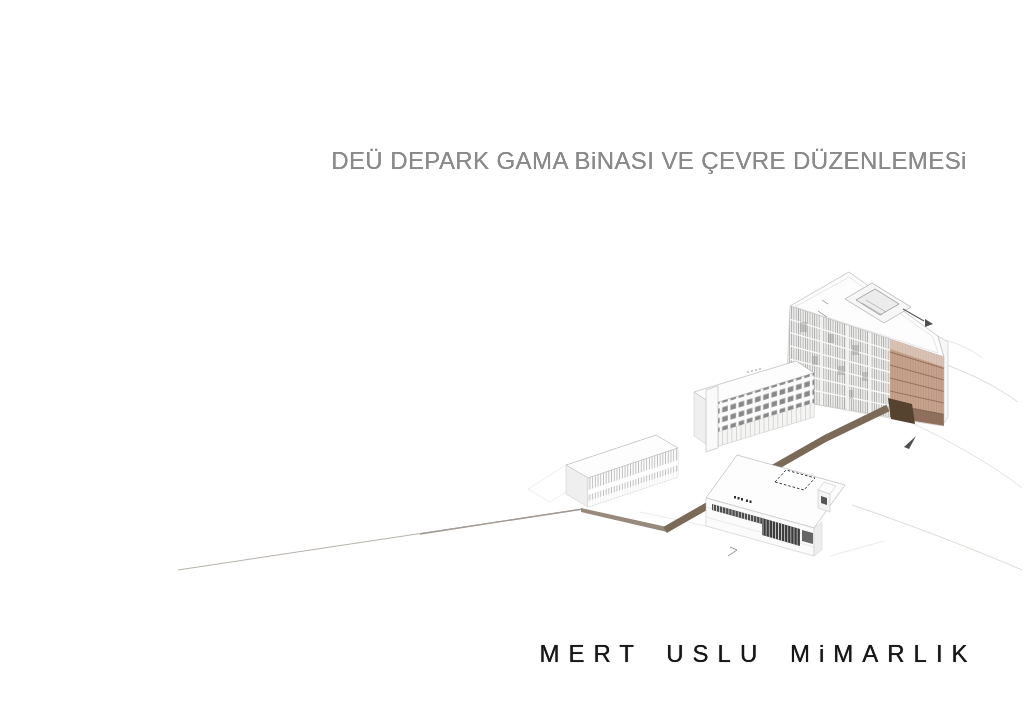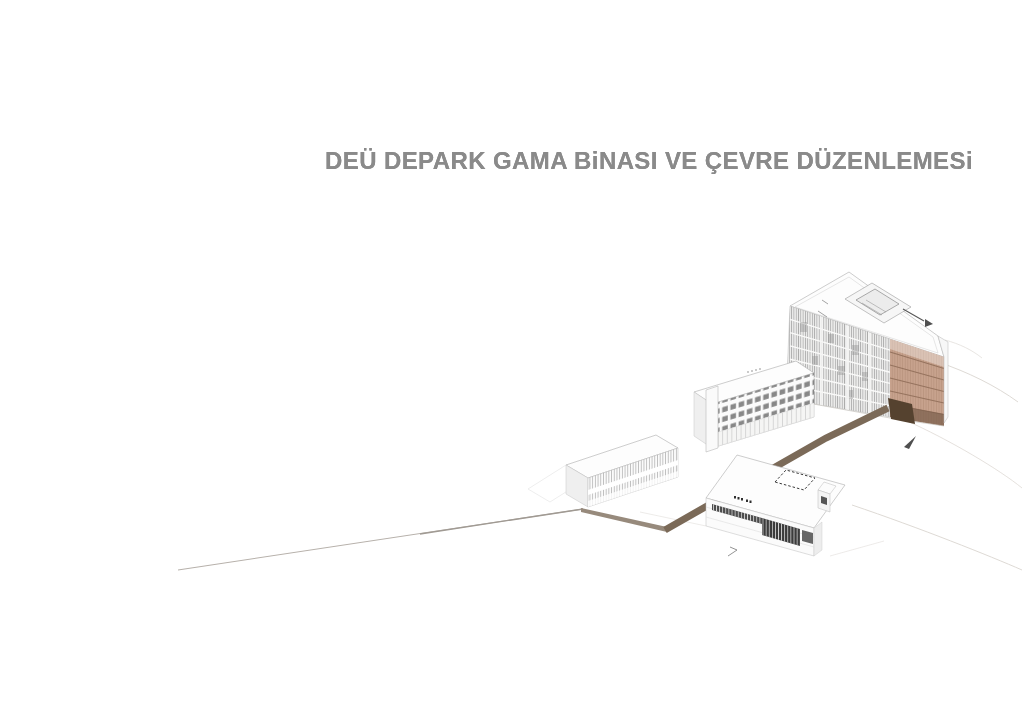--- a/index.html
+++ b/index.html
@@ -27,21 +27,21 @@
   html,body{margin:0;padding:0}
   body{
     width:1024px;height:724px;overflow:hidden;
     background:var(--bg-color);
     font-family:"Liberation Sans", sans-serif;
   }
   .page{position:relative;width:1024px;height:724px;background:var(--bg-color)}
   .title{
     position:absolute;top:147px;left:649px;transform:translateX(-50%);
     margin:0;white-space:nowrap;
-    font-size:24px;font-weight:700;letter-spacing:.4px;
+    font-size:24px;font-weight:400;letter-spacing:.4px;
     color:var(--title-color);
     text-shadow:0 0 .6px currentColor;
   }
   .brand{
     position:absolute;top:640px;left:758px;transform:translateX(-50%);
     white-space:nowrap;
     font-size:24px;font-weight:400;letter-spacing:9px;word-spacing:8px;
     color:var(--brand-color);
     text-shadow:0 0 .7px currentColor;
   }
@@ -198,14 +198,15 @@
         <polygon points="818,490 824,482 836,486 830,494" fill="#fcfcfc" stroke="#bbb" stroke-width="0.5"></polygon>
         <polygon points="818,490 830,494 830,512 818,508" fill="#f4f4f4" stroke="#bbb" stroke-width="0.5"></polygon>
         <polygon points="821,496 827,498 827,505 821,503" fill="#555"></polygon>
       </g>
 
       <polygon class="f-mark" points="904,447 916,436 909,449"></polygon>
       <path d="M728,556 L737,550 L730,547" stroke="#777" stroke-width="0.8" fill="none"></path>
     </svg>
   </figure>
 
+  <div class="brand">MERT USLU MiMARLIK</div>
 
 </div>
 
 </body></html>

